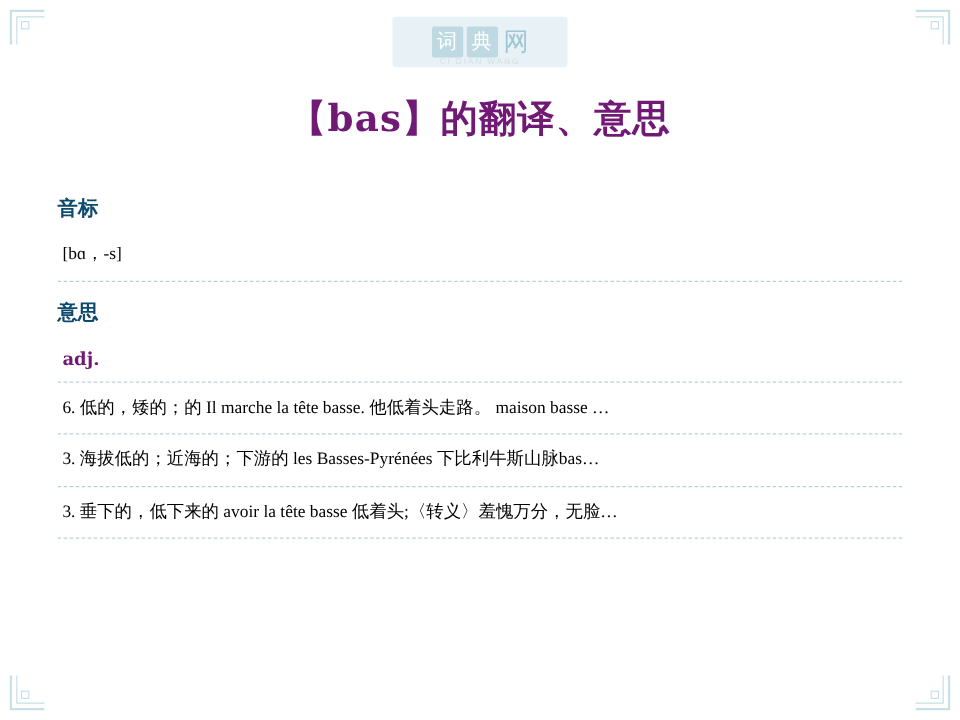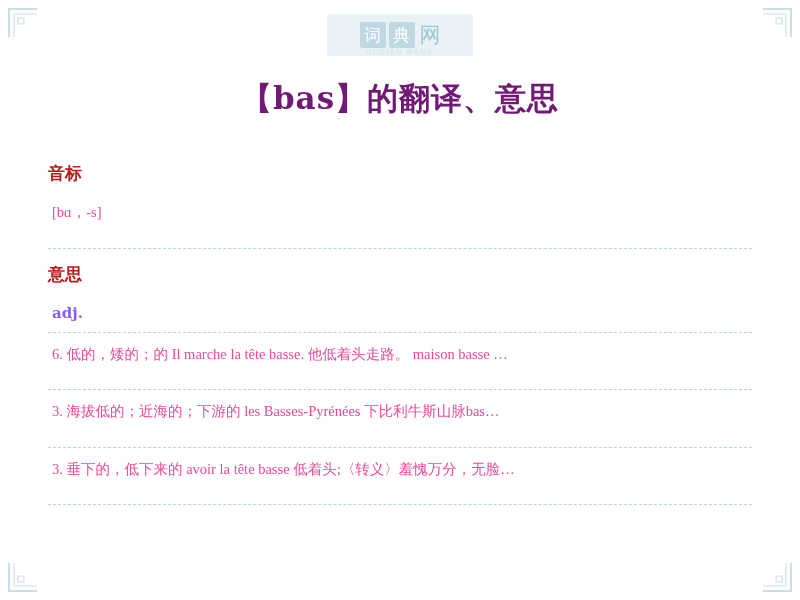--- a/index.html
+++ b/index.html
@@ -112,40 +112,40 @@
     font-family: "DejaVu Serif", serif;
   }
 
   .content {
     margin-top: 42px;
   }
 
   .section-head {
     font-size: 17px;
     font-weight: bold;
-    color: #b91c1c;
+    color: #0c4a6e;
     margin: 0 0 4px 0;
     font-family: "DejaVu Serif", serif;
   }
 
   .row {
     font-size: 14.5px;
-    color: #ec4899;
-    padding: 12px 4px 25px 4px;
+    color: #000000;
+    padding: 12px 4px 11px 4px;
     border-bottom: 1px dashed #b9d3da;
     line-height: 1.35;
     white-space: nowrap;
     overflow: hidden;
   }
   .row.first-after-head { padding-top: 14px; }
 
   .pos {
     font-size: 15px;
     font-weight: bold;
-    color: #8b5cf6;
+    color: #701a75;
     padding: 14px 4px 10px 4px;
     border-bottom: 1px dashed #b9d3da;
     font-family: "DejaVu Serif", serif;
   }
   .sec-gap-sm { height: 14px; }
 </style>
 </head>
 <body>
 
 <div class="corner tl">

